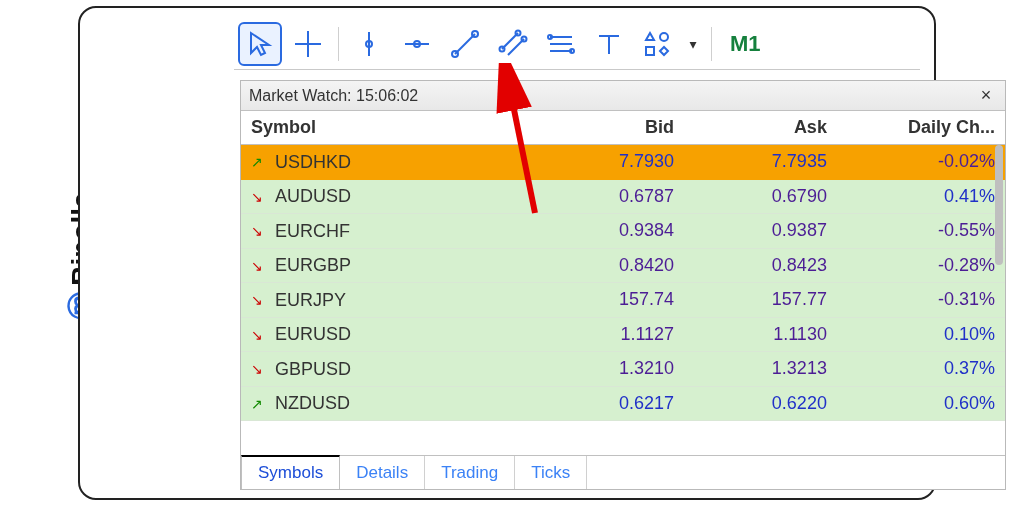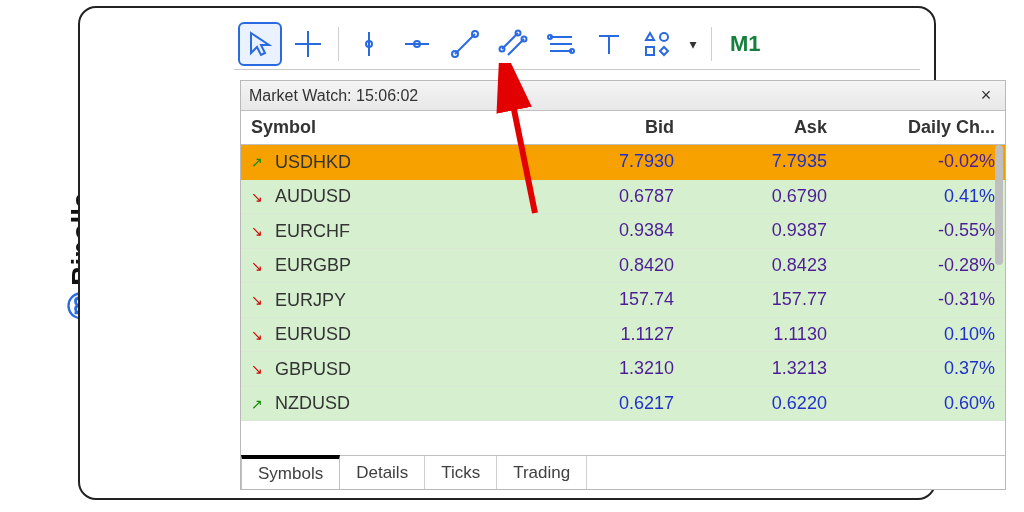--- a/index.html
+++ b/index.html
@@ -76,25 +76,25 @@
   .scrollbar {
     position: absolute; right: 2px; top: 34px; width: 8px; height: 120px;
     background: #bfbfbf; border-radius: 4px;
   }
   
   .tabs {
     height: 34px; border-top: 1px solid #c0c0c0; display: flex; align-items: stretch;
     font-size: 17px;
   }
   .tab {
-    padding: 0 16px; display: flex; align-items: center; color: #404040;
+    padding: 0 16px; display: flex; align-items: center; color: #3b82f6;
     border-right: 1px solid #d0d0d0; cursor: pointer;
   }
   .tab.active {
-    background: #fff; color: #404040; border-top: 4px solid #000000;
+    background: #fff; color: #1d4ed8; border-top: 2px solid #000000;
     margin-top: -1px; border-right: 1px solid #c0c0c0;
     border-left: 1px solid #c0c0c0;
   }
   
   .annotate {
     position: absolute; left: 415px; top: 55px;
     width: 60px; height: 160px; pointer-events: none;
   }
 </style>
 </head>
@@ -279,22 +279,22 @@
                 <td class="num-blue">0.60%</td>
               </tr>
             </tbody>
         </table>
         <div class="scrollbar"></div>
       </div>
 
       <div class="tabs" id="tabs">
           <div class="tab active">Symbols</div>
           <div class="tab">Details</div>
+          <div class="tab">Trading</div>
           <div class="tab">Ticks</div>
-          <div class="tab">Trading</div>
         </div>
     </div>
 
     <svg class="annotate" viewBox="0 0 60 160">
       <defs>
           <marker id="ah" markerWidth="12" markerHeight="12" refX="6" refY="3" orient="auto">
         <path d="M0 0 L12 3 L0 6 Z" fill="#e20000"></path>
           </marker>
         </defs>
       <line x1="40" y1="150" x2="12" y2="12" stroke="#e20000" stroke-width="6" marker-end="url(#ah)"></line>

